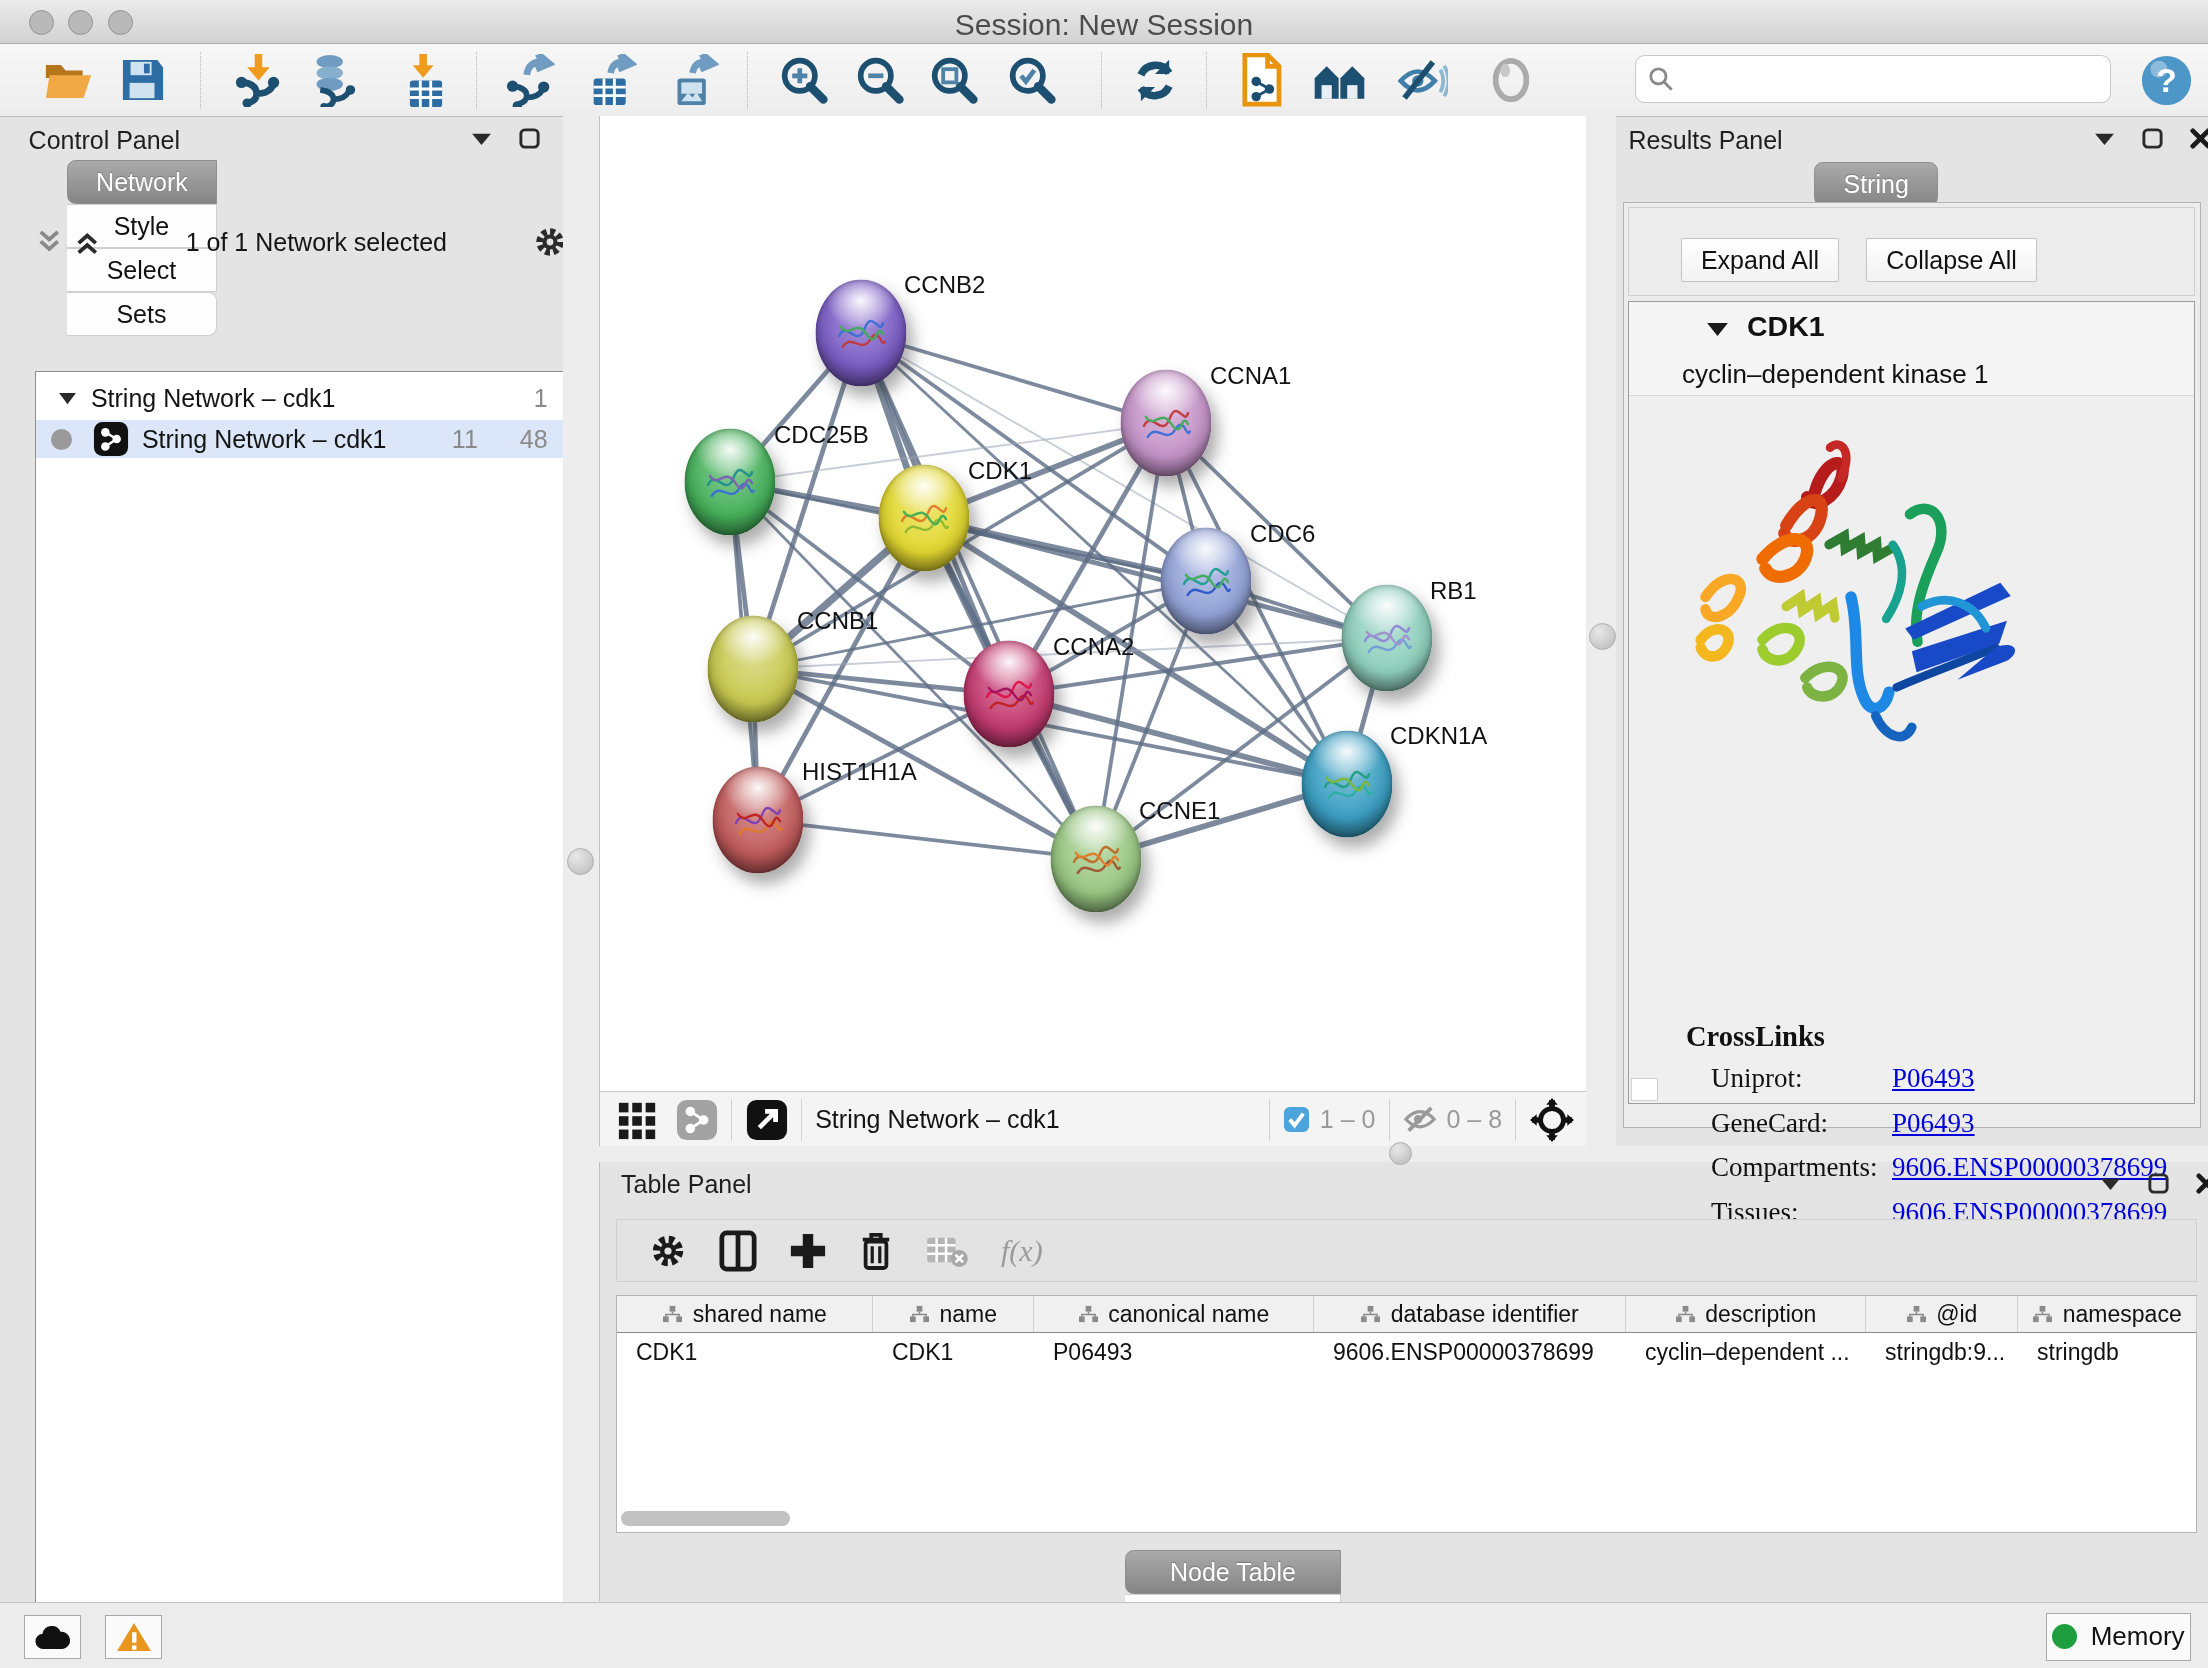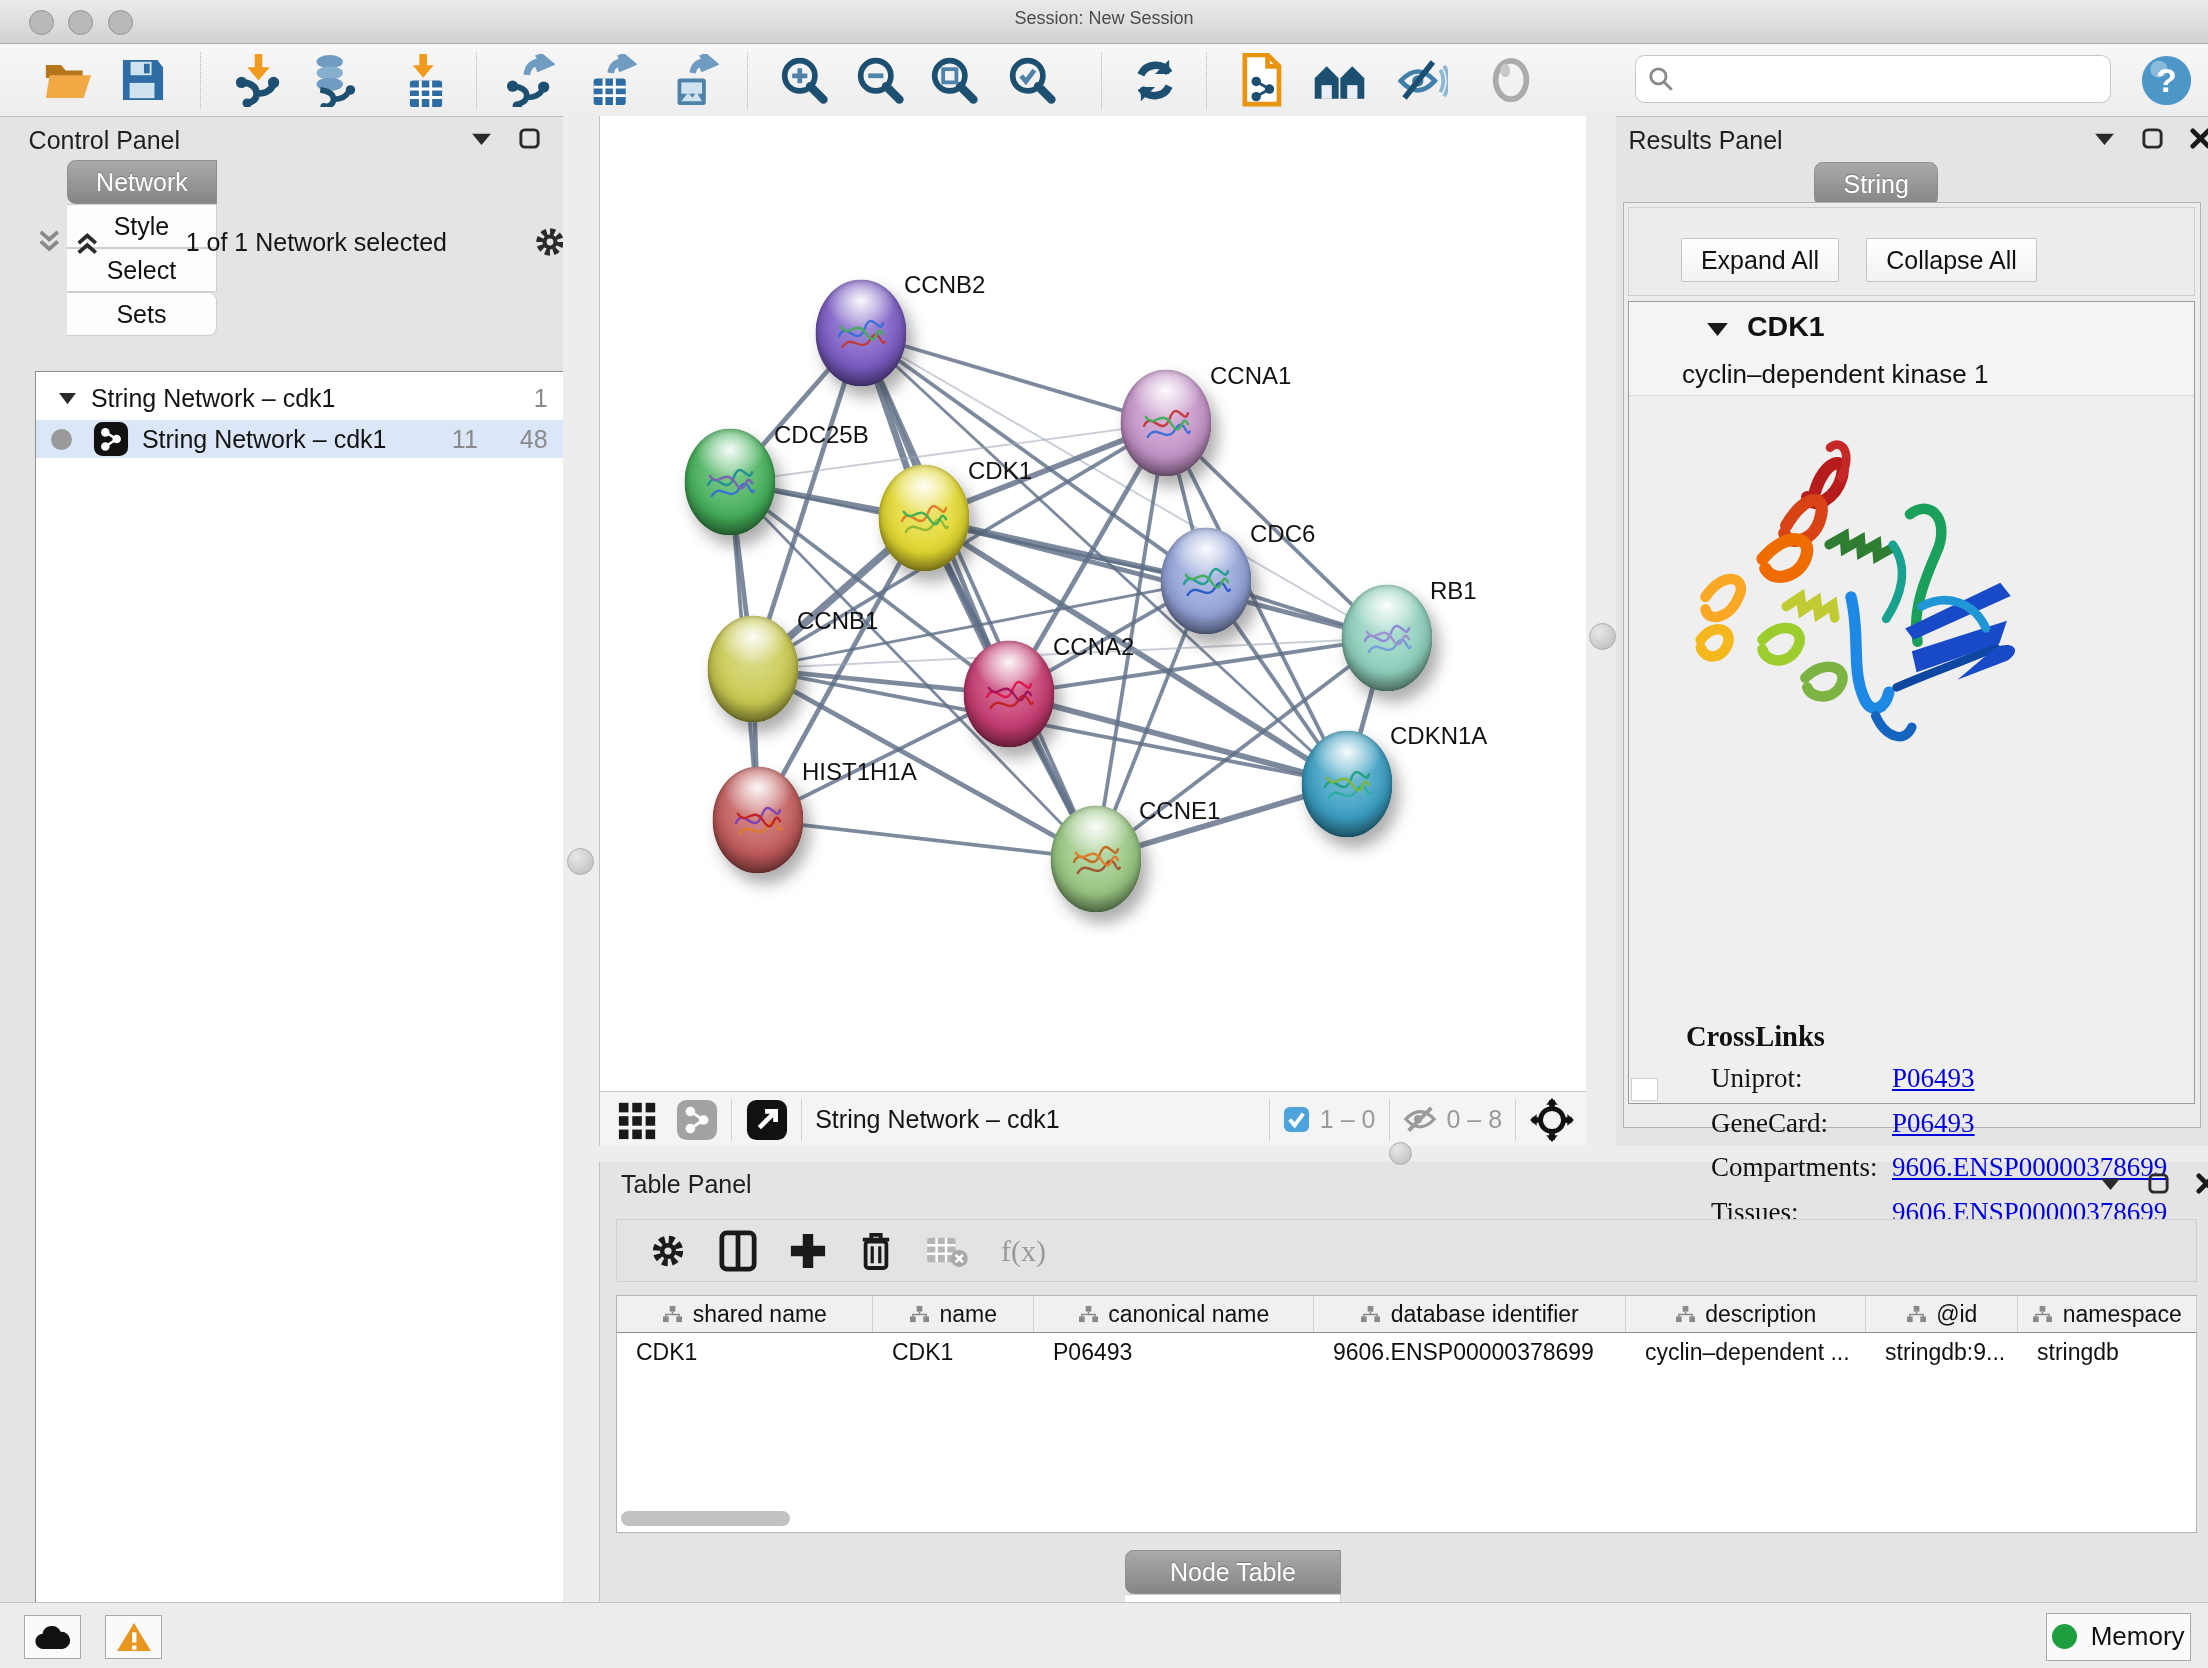--- a/index.html
+++ b/index.html
@@ -3,21 +3,21 @@
 <meta charset="utf-8">
 <style>
   html,body{margin:0;padding:0;background:#e4e4e4;font-family:"Liberation Sans",sans-serif;}
   #app{position:relative;width:2208px;height:1668px;background:#e4e4e4;overflow:hidden;
        -webkit-font-smoothing:antialiased;}
   .abs{position:absolute;}
   
   #titlebar{left:0;top:0;width:2208px;height:43px;
     background:linear-gradient(#ebebeb,#d2d2d2);border-bottom:1px solid #a9a9a9;}
   .traffic{width:23px;height:23px;border-radius:50%;background:#b9b9b9;border:1px solid #949494;top:9.5px;}
-  #win-title{width:100%;text-align:center;top:7.6px;font-size:18px;color:#4c4c4c;}
+  #win-title{width:100%;text-align:center;top:7.6px;font-size:30px;color:#4c4c4c;}
   
   #toolbar{left:0;top:44px;width:2208px;height:72px;background:linear-gradient(#f7f7f7,#ededed);
     border-bottom:1px solid #bdbdbd;}
   .tsep{top:7.6px;width:0;height:57px;border-left:1.9px dotted #b6b6b6;}
   .tbtn{top:9.5px;width:53px;height:53px;display:flex;align-items:center;justify-content:center;}
   #search-box{left:1635px;top:11.4px;width:476px;height:48px;background:#fff;border:1.9px solid #c6c6c6;
     border-radius:9.5px;display:flex;align-items:center;padding-left:11.4px;box-sizing:border-box;}
   #search-input{border:none;outline:none;font-size:25px;width:409px;background:transparent;}
   
   .ptitle{font-size:25px;color:#1f1f1f;}
@@ -65,21 +65,21 @@
   #table-panel{left:599px;top:1162px;width:1609px;height:439px;border-left:1px solid #c2c2c2;}
   #tp-toolbar{left:616px;top:1219px;width:1581px;height:63px;background:#e3e3e3;border:1px solid #cfcfcf;
      box-sizing:border-box;display:flex;align-items:center;gap:32px;padding-left:32px;}
   #tp-table{left:616px;top:1295px;width:1581px;height:238px;background:#fff;border:1px solid #b5b5b5;box-sizing:border-box;}
   #tp-header{position:absolute;left:0;top:0;height:36px;width:100%;background:#f0f0f0;border-bottom:1.9px solid #8c8c8c;display:flex;}
   .hcell{display:flex;align-items:center;justify-content:center;gap:9.5px;border-right:1px solid #cfcfcf;
      font-size:23px;color:#111;box-sizing:border-box;}
   #tp-row{position:absolute;left:0;top:38px;height:36px;width:100%;display:flex;}
   .dcell{display:flex;align-items:center;padding-left:19px;font-size:23px;color:#111;box-sizing:border-box;white-space:nowrap;overflow:hidden;}
   #hscroll{position:absolute;left:3.8px;bottom:5.7px;width:169px;height:15px;border-radius:7.6px;background:#c2c2c2;}
-  .fx{font-family:"Liberation Serif",serif;font-size:30px;color:#9a9a9a;}
+  .fx{font-family:"Liberation Serif",serif;font-style:italic;font-size:30px;color:#9a9a9a;}
   
   #footer{left:0;top:1602px;width:2208px;height:67px;background:#ececec;border-top:1px solid #c2c2c2;}
   .fbtn{position:absolute;top:12.4px;width:55px;height:42px;background:#fafafa;border:1.9px solid #a8a8a8;
      display:flex;align-items:center;justify-content:center;}
   #memory-btn{position:absolute;right:17px;top:9.5px;width:143px;height:46px;background:#fafafa;border:1.9px solid #a8a8a8;
      display:flex;align-items:center;justify-content:center;gap:13.3px;font-size:26px;color:#111;}
   svg{display:block;}
 </style>
 </head>
 <body>

